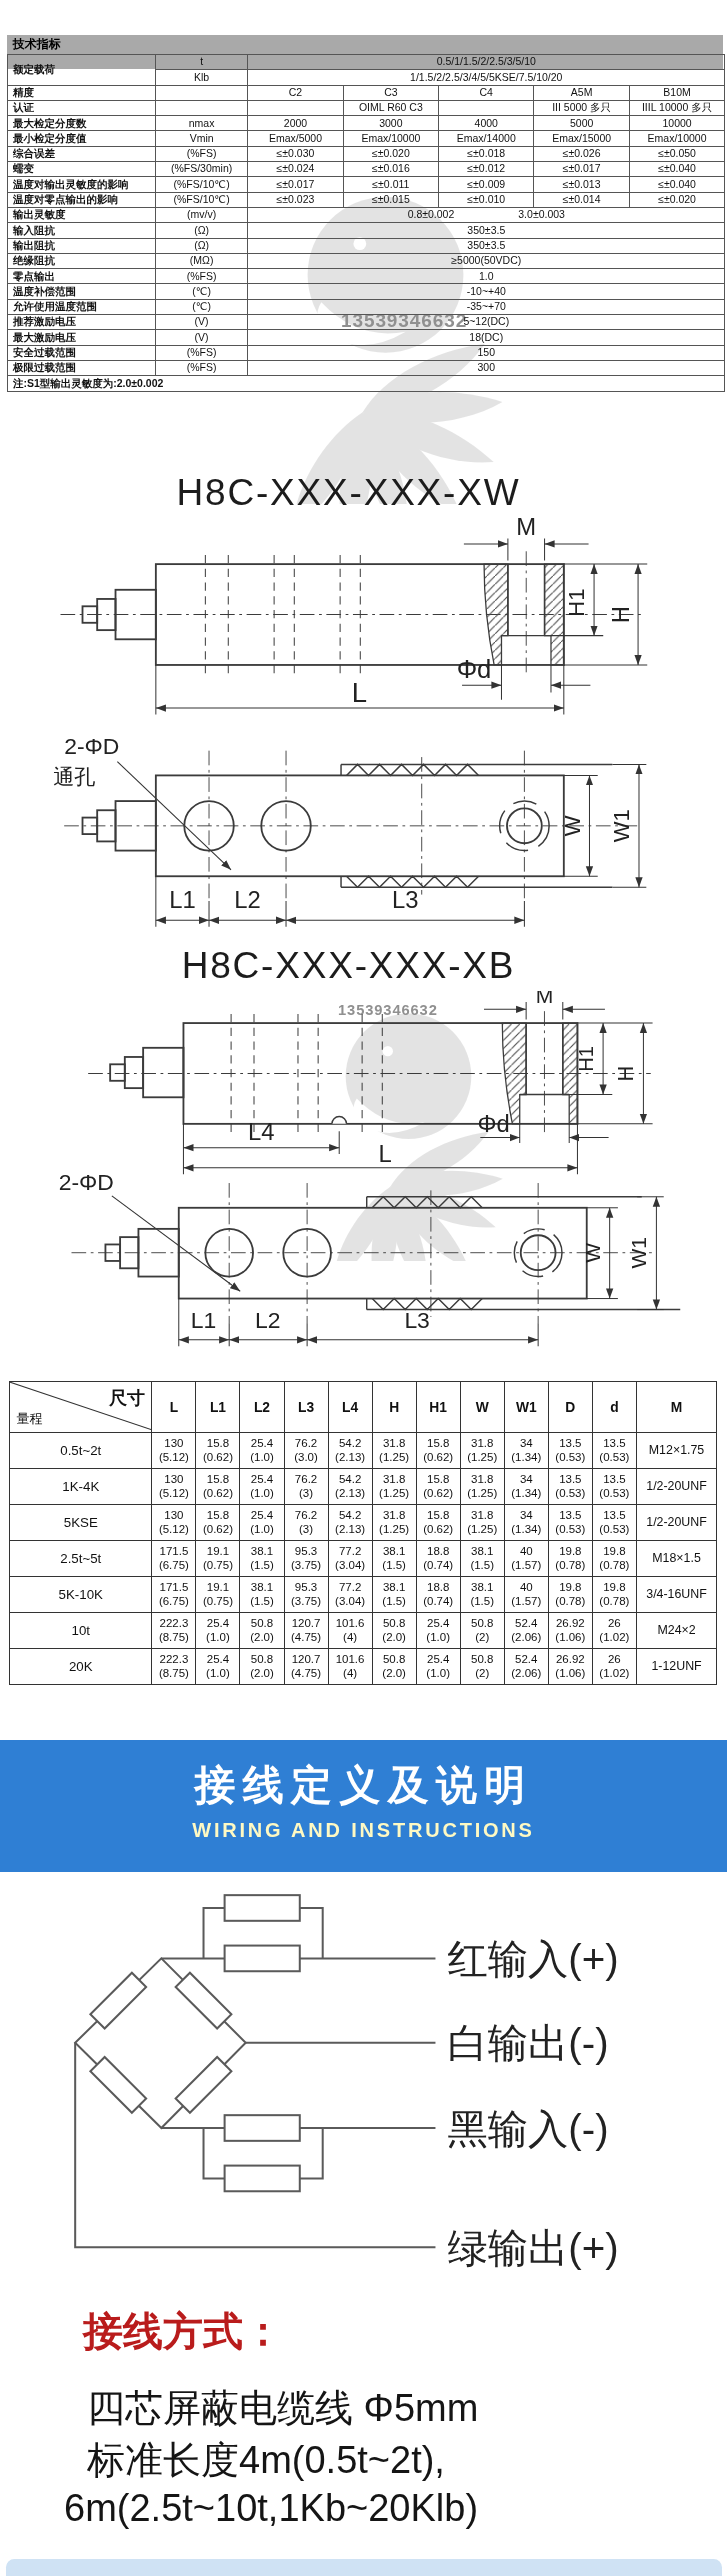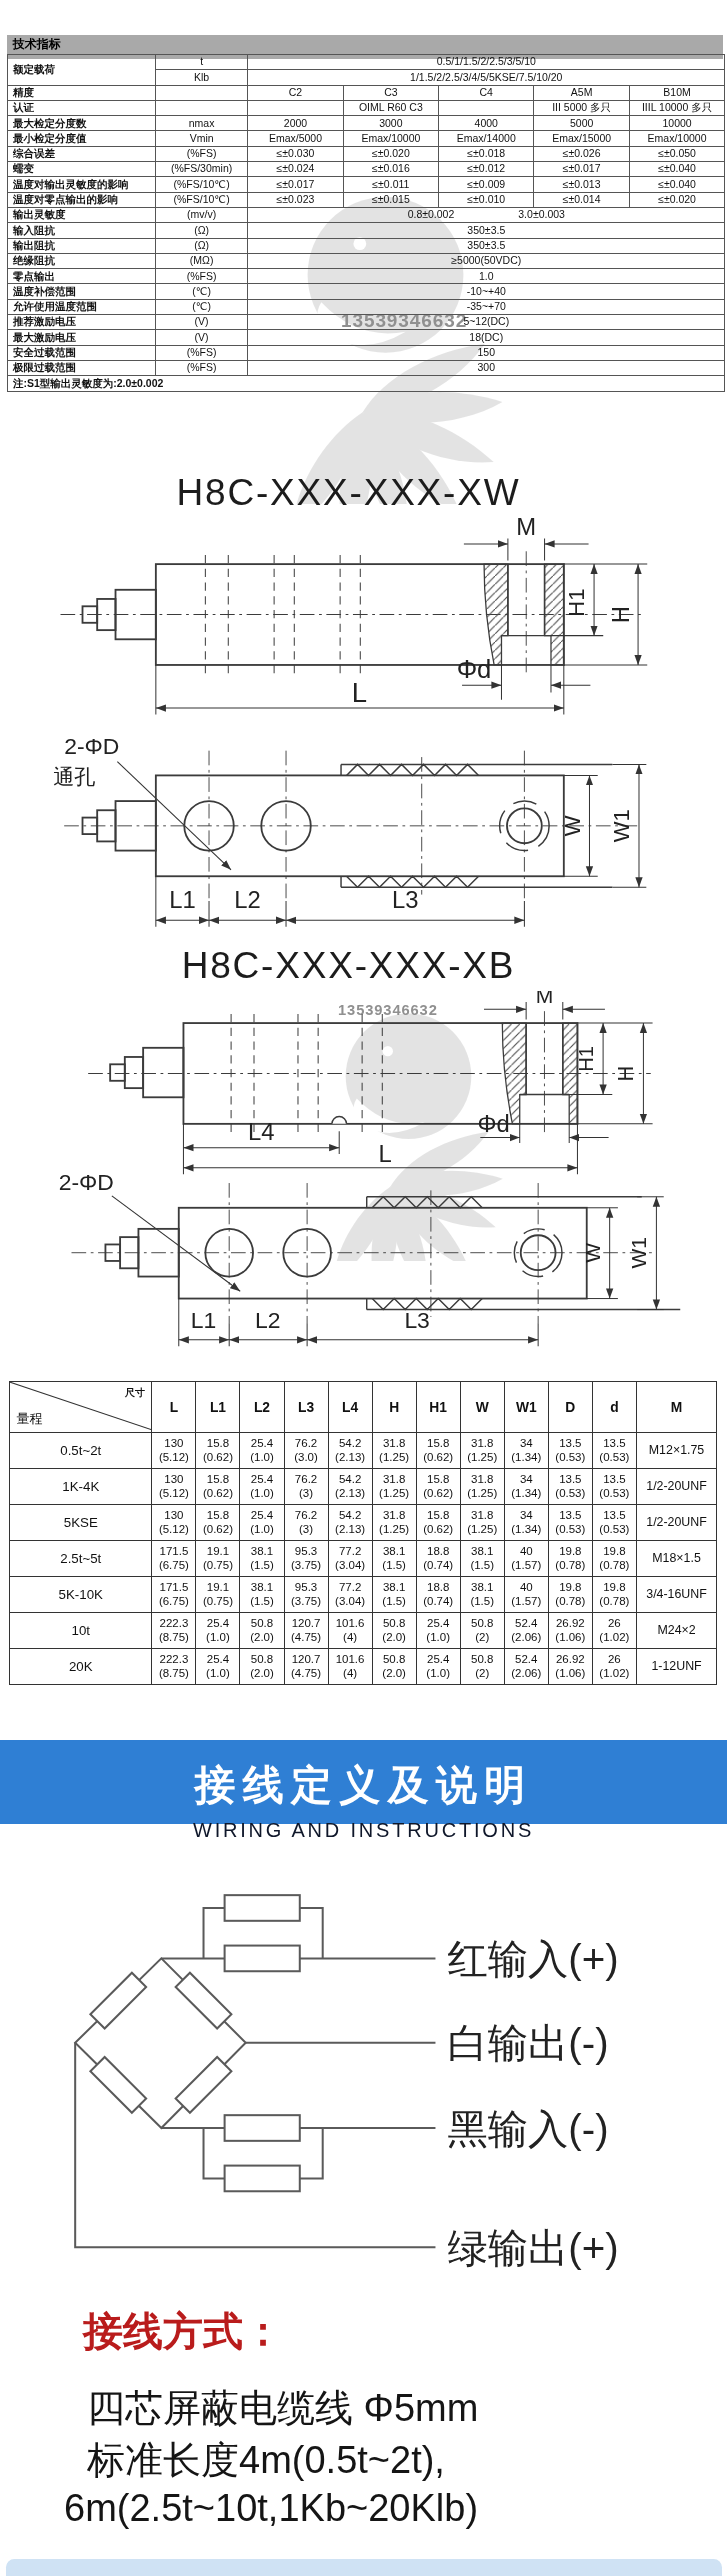--- a/index.html
+++ b/index.html
@@ -1,44 +1,44 @@
 <!DOCTYPE html>
 <html style="font-size:14.7px"><head>
 <meta charset="utf-8">
 <style>
   html,body{margin:0;padding:0;background:#fff;}
   .page{position:relative;width:727px;height:2576px;background:#fff;overflow:hidden;
         font-family:"Liberation Sans","DejaVu Sans",sans-serif;color:#111;}
   
-  .tt-head{position:absolute;left:7.3px;top:35px;width:710px;height:24px;line-height:19px;
+  .tt-head{position:absolute;left:7.3px;top:35px;width:710px;height:34px;line-height:19px;
            background:#a9a9a9;font-size:12px;font-weight:bold;padding-left:5.5px;color:#000;}
   table{border-collapse:collapse;}
   .tech{position:absolute;left:7.3px;top:54px;width:718px;table-layout:fixed;}
   .tech td{border:0.9px solid #555;font-size:10.5px;height:14.3px;line-height:1.1;
            text-align:center;padding:0 1.8px;overflow:hidden;white-space:nowrap;}
   .tech td.lbl{text-align:left;padding-left:4.6px;font-weight:bold;}
   .tech td.note{text-align:left;padding-left:4.6px;font-weight:bold;margin-left:40px;}
   
   .dims{position:absolute;left:9.2px;top:1381px;width:708px;table-layout:fixed;}
   .dims th,.dims td{border:0.9px solid #333;text-align:center;overflow:hidden;}
   .dims th{height:48px;font-size:13.8px;font-weight:600;}
   .dims td{height:33px;font-size:11.5px;line-height:1.15;}
   .dims td.range{font-size:13.3px;}
   .dims td.thread{font-size:12.4px;}
   .diag{position:relative;padding:0;}
   .diag svg{position:absolute;left:0;top:0;}
-  .diag .c-top{position:absolute;right:6.4px;top:3.7px;font-size:10px;font-weight:600;}
+  .diag .c-top{position:absolute;right:6.4px;top:3.7px;font-size:18px;font-weight:600;}
   .diag .c-bot{position:absolute;left:6.4px;bottom:3.7px;font-size:13px;font-weight:400;}
   
   .model-title{position:absolute;left:0;width:697px;text-align:center;font-size:37px;
                letter-spacing:1.8px;font-weight:500;color:#1c1c1c;}
   
-  .banner{position:absolute;left:0;top:1740px;width:727px;height:84px;text-align:center;}
+  .banner{position:absolute;left:0;top:1740px;width:727px;height:132px;text-align:center;}
   .banner .t{padding-top:18.3px;font-size:41px;font-weight:bold;color:#fff;letter-spacing:7.3px;}
-  .banner .s{margin-top:5.5px;font-size:20px;color:#0f172a;letter-spacing:2.8px;font-weight:400;}
+  .banner .s{margin-top:5.5px;font-size:20px;color:#fef9c3;letter-spacing:2.8px;font-weight:700;}
   
   .wm-heading{position:absolute;left:83px;top:2304px;font-size:40px;font-weight:bold;color:#b91c1c;}
   .wm-line{position:absolute;font-size:38px;font-weight:500;color:#151515;white-space:nowrap;}
   
   .phone{position:absolute;font-weight:bold;color:#909090;letter-spacing:0.9px;}
   .wmark{position:absolute;opacity:.5;}
   
   .band{position:absolute;left:5.5px;top:2559px;width:716px;height:16.5px;border-radius:8.3px 8.3px 0 0;}
   svg{display:block;}
   .abs{position:absolute;}

